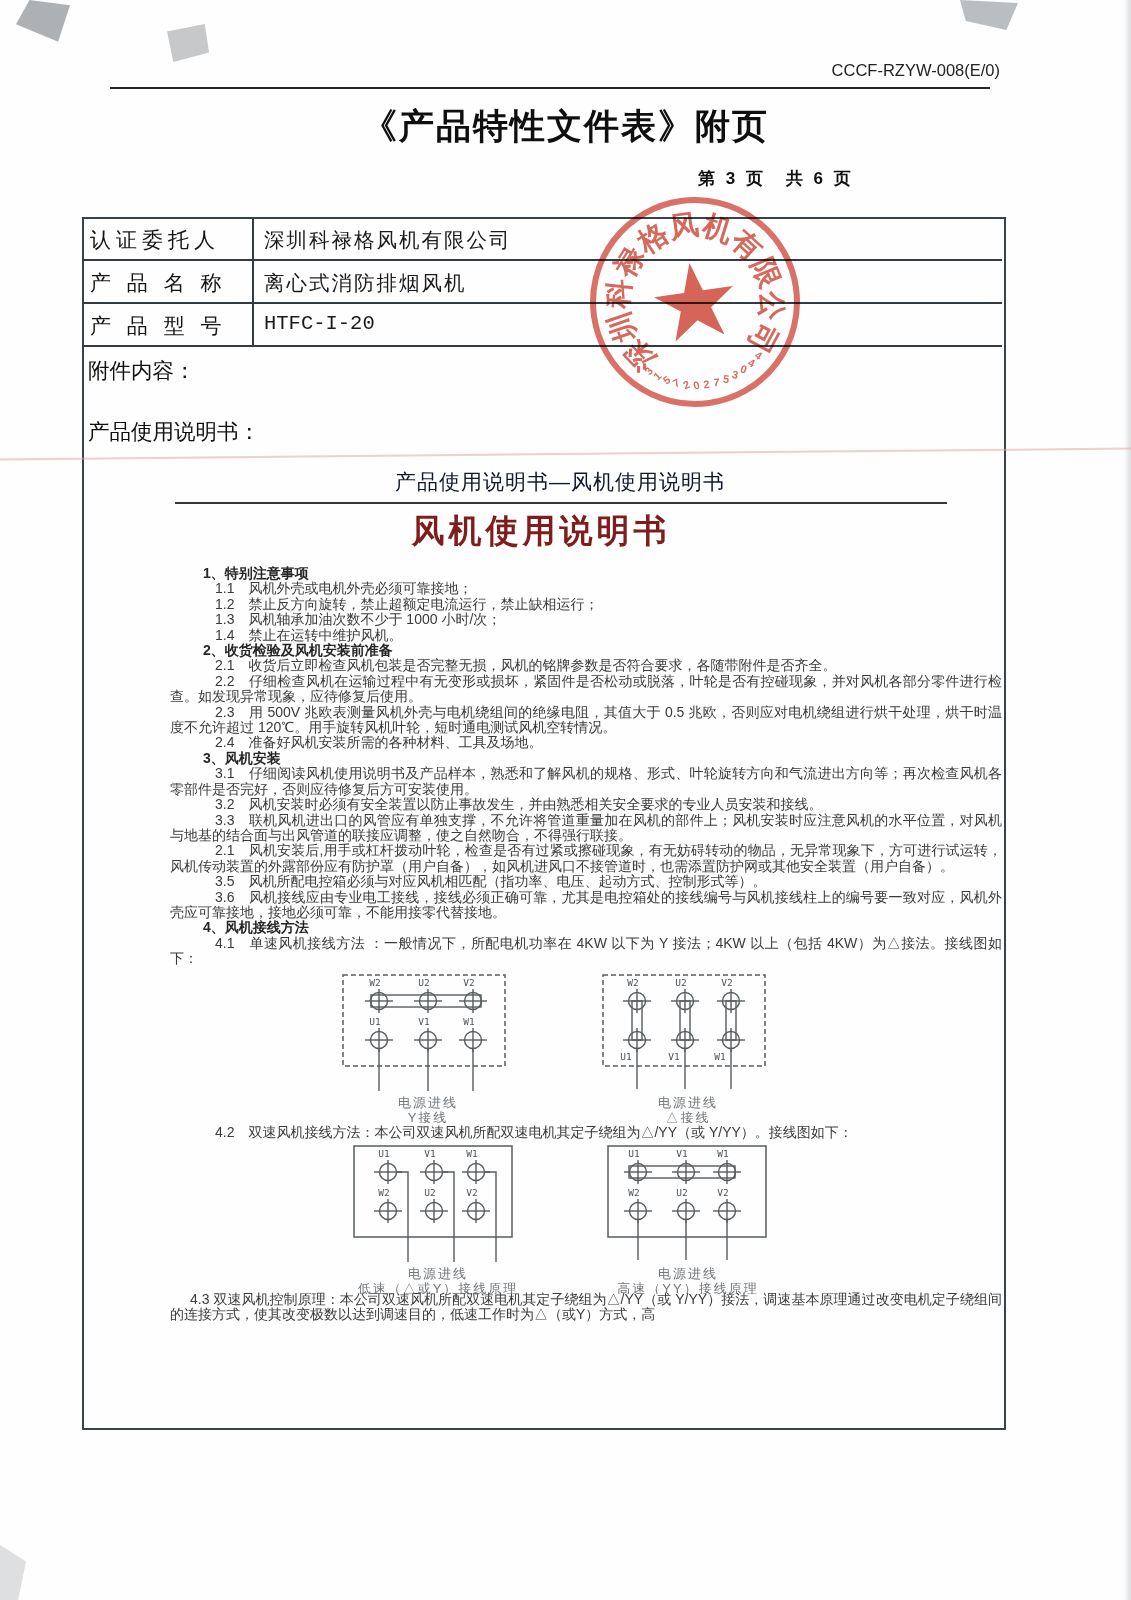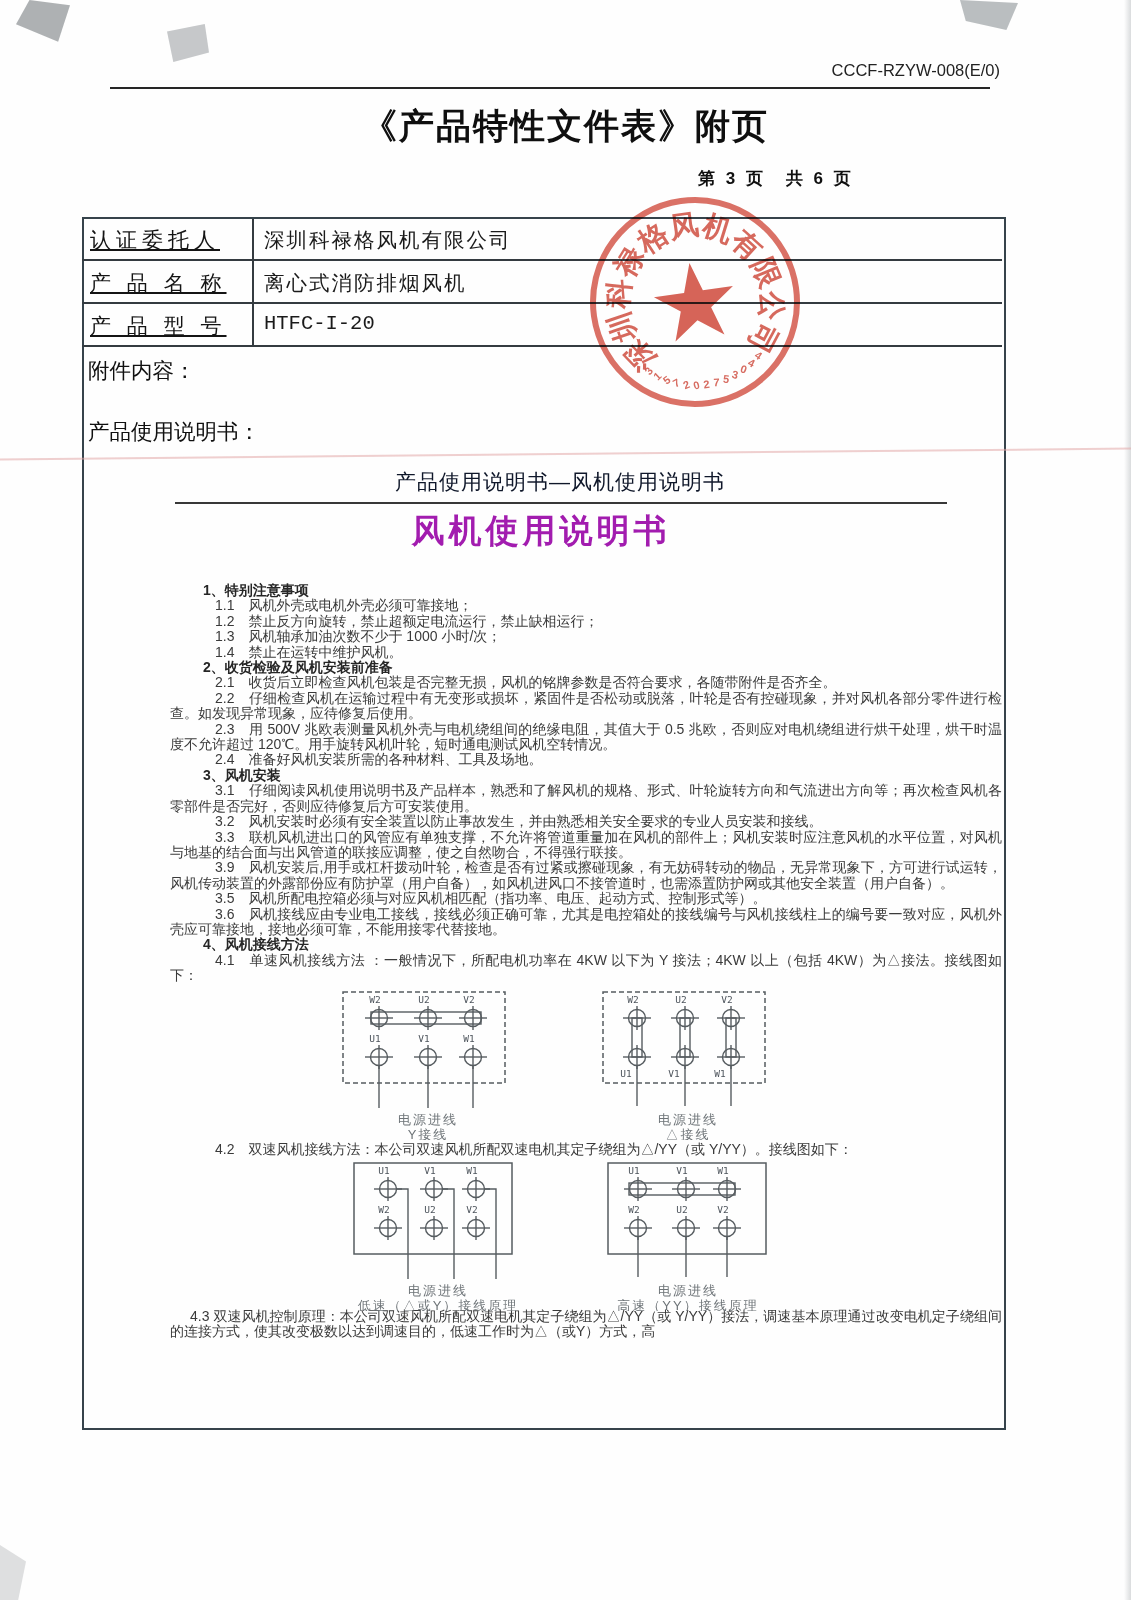--- a/index.html
+++ b/index.html
@@ -27,21 +27,21 @@
         font-size:35px;font-weight:bold;color:#0f0f0f;letter-spacing:2px;}
   .page-info{position:absolute;top:167px;left:698px;font-size:17px;font-weight:bold;
         color:#101010;letter-spacing:3px;}
   
   .outer-box{position:absolute;left:82px;top:217px;width:920px;height:1209px;
         border:2.5px solid #36434b;background:transparent;}
   .rowline{position:absolute;left:82px;width:920px;height:1.6px;background:#343b40;}
   .rl1{top:259px;} .rl2{top:302px;} .rl3{top:345px;}
   .coldiv{position:absolute;left:252px;top:219px;width:1.6px;height:126px;background:#343b40;}
   .cell-label{position:absolute;left:90px;width:160px;font-size:21px;color:#141414;
-        letter-spacing:5px;white-space:nowrap;text-decoration:underline;}
+        letter-spacing:5px;white-space:nowrap;}
   .cell-value{position:absolute;left:264px;width:330px;font-size:20.5px;color:#1a1a1a;
         letter-spacing:2px;white-space:nowrap;}
   .trow1{top:226px;} .trow2{top:269px;} .trow3{top:312px;}
   .mono{font-family:"Liberation Mono",monospace;letter-spacing:0;}
   .attach-label{position:absolute;left:88px;top:356px;font-size:21.5px;color:#101010;}
   .manual-line{position:absolute;left:88px;top:417px;font-size:21.5px;color:#101010;}
   
   .stamp{position:absolute;left:588px;top:195px;width:214px;height:214px;
         transform:rotate(-8deg);mix-blend-mode:multiply;opacity:.93;pointer-events:none;}
   .ring{position:absolute;inset:2px;border:6px solid rgba(206,62,47,.8);border-radius:50%;}
@@ -50,23 +50,23 @@
         font-family:"DejaVu Sans",sans-serif;}
   .schar{position:absolute;left:50%;top:50%;font-size:29px;font-weight:bold;
         color:rgba(203,57,42,.82);white-space:nowrap;}
   .sdigit{position:absolute;left:50%;top:50%;font-size:11px;font-weight:bold;
         color:rgba(203,57,42,.8);}
   
   .subtitle{position:absolute;top:468px;left:0;width:1120px;text-align:center;
         font-size:21px;color:#0f172a;letter-spacing:1px;}
   .subtitle-rule{position:absolute;top:502px;left:175px;width:772px;height:2.2px;background:#383838;}
   .manual-title{position:absolute;top:509px;left:0;width:1082px;text-align:center;
-        font-size:33px;font-weight:bold;color:#a21caf;letter-spacing:4px;}
+        font-size:33px;font-weight:bold;color:#7f1d1d;letter-spacing:4px;}
   .manual-body{position:absolute;top:566px;left:170px;width:832px;
-        font-size:14px;line-height:15.4px;color:#3a3a3a;text-align:justify;margin-top:17px;}
+        font-size:14px;line-height:15.4px;color:#3a3a3a;text-align:justify;}
   .manual-body p{margin:0;}
   .manual-body p.h{font-weight:bold;color:#262626;text-indent:33px;}
   .manual-body p.i{text-indent:45px;}
   .manual-body p.c{text-indent:20px;}
   .diag-row{position:relative;height:158px;}
   .diag-row2{position:relative;height:152px;}
   .wd{position:absolute;}
   .bx{fill:none;stroke:#565c60;stroke-width:1.5;}
   .dash{stroke-dasharray:5 3;}
   .ln{fill:none;stroke:#565c60;stroke-width:1.4;}
@@ -151,21 +151,21 @@
         <p class="i">1.4　禁止在运转中维护风机。</p>
         <p class="h">2、收货检验及风机安装前准备</p>
         <p class="i">2.1　收货后立即检查风机包装是否完整无损，风机的铭牌参数是否符合要求，各随带附件是否齐全。</p>
         <p class="i">2.2　仔细检查风机在运输过程中有无变形或损坏，紧固件是否松动或脱落，叶轮是否有控碰现象，并对风机各部分零件进行检查。如发现异常现象，应待修复后使用。</p>
         <p class="i">2.3　用 500V 兆欧表测量风机外壳与电机绕组间的绝缘电阻，其值大于 0.5 兆欧，否则应对电机绕组进行烘干处理，烘干时温度不允许超过 120℃。用手旋转风机叶轮，短时通电测试风机空转情况。</p>
         <p class="i">2.4　准备好风机安装所需的各种材料、工具及场地。</p>
         <p class="h">3、风机安装</p>
         <p class="i">3.1　仔细阅读风机使用说明书及产品样本，熟悉和了解风机的规格、形式、叶轮旋转方向和气流进出方向等；再次检查风机各零部件是否完好，否则应待修复后方可安装使用。</p>
         <p class="i">3.2　风机安装时必须有安全装置以防止事故发生，并由熟悉相关安全要求的专业人员安装和接线。</p>
         <p class="i">3.3　联机风机进出口的风管应有单独支撑，不允许将管道重量加在风机的部件上；风机安装时应注意风机的水平位置，对风机与地基的结合面与出风管道的联接应调整，使之自然吻合，不得强行联接。</p>
-        <p class="i">3.9　风机安装后,用手或杠杆拨动叶轮，检查是否有过紧或擦碰现象，有无妨碍转动的物品，无异常现象下，方可进行试运转，风机传动装置的外露部份应有防护罩（用户自备），如风机进风口不接管道时，也需添置防护网或其他安全装置（用户自备）。</p>
+        <p class="i">2.1　风机安装后,用手或杠杆拨动叶轮，检查是否有过紧或擦碰现象，有无妨碍转动的物品，无异常现象下，方可进行试运转，风机传动装置的外露部份应有防护罩（用户自备），如风机进风口不接管道时，也需添置防护网或其他安全装置（用户自备）。</p>
         <p class="i">3.5　风机所配电控箱必须与对应风机相匹配（指功率、电压、起动方式、控制形式等）。</p>
         <p class="i">3.6　风机接线应由专业电工接线，接线必须正确可靠，尤其是电控箱处的接线编号与风机接线柱上的编号要一致对应，风机外壳应可靠接地，接地必须可靠，不能用接零代替接地。</p>
         <p class="h">4、风机接线方法</p>
         <p class="i">4.1　单速风机接线方法 ：一般情况下，所配电机功率在 4KW 以下为 Y 接法；4KW 以上（包括 4KW）为△接法。接线图如下：</p>
       </div>
 
     <div class="diag-row">
 
       <svg class="wd" style="left:163px;top:4px" width="215" height="152" viewBox="0 0 215 152">
         <defs>

